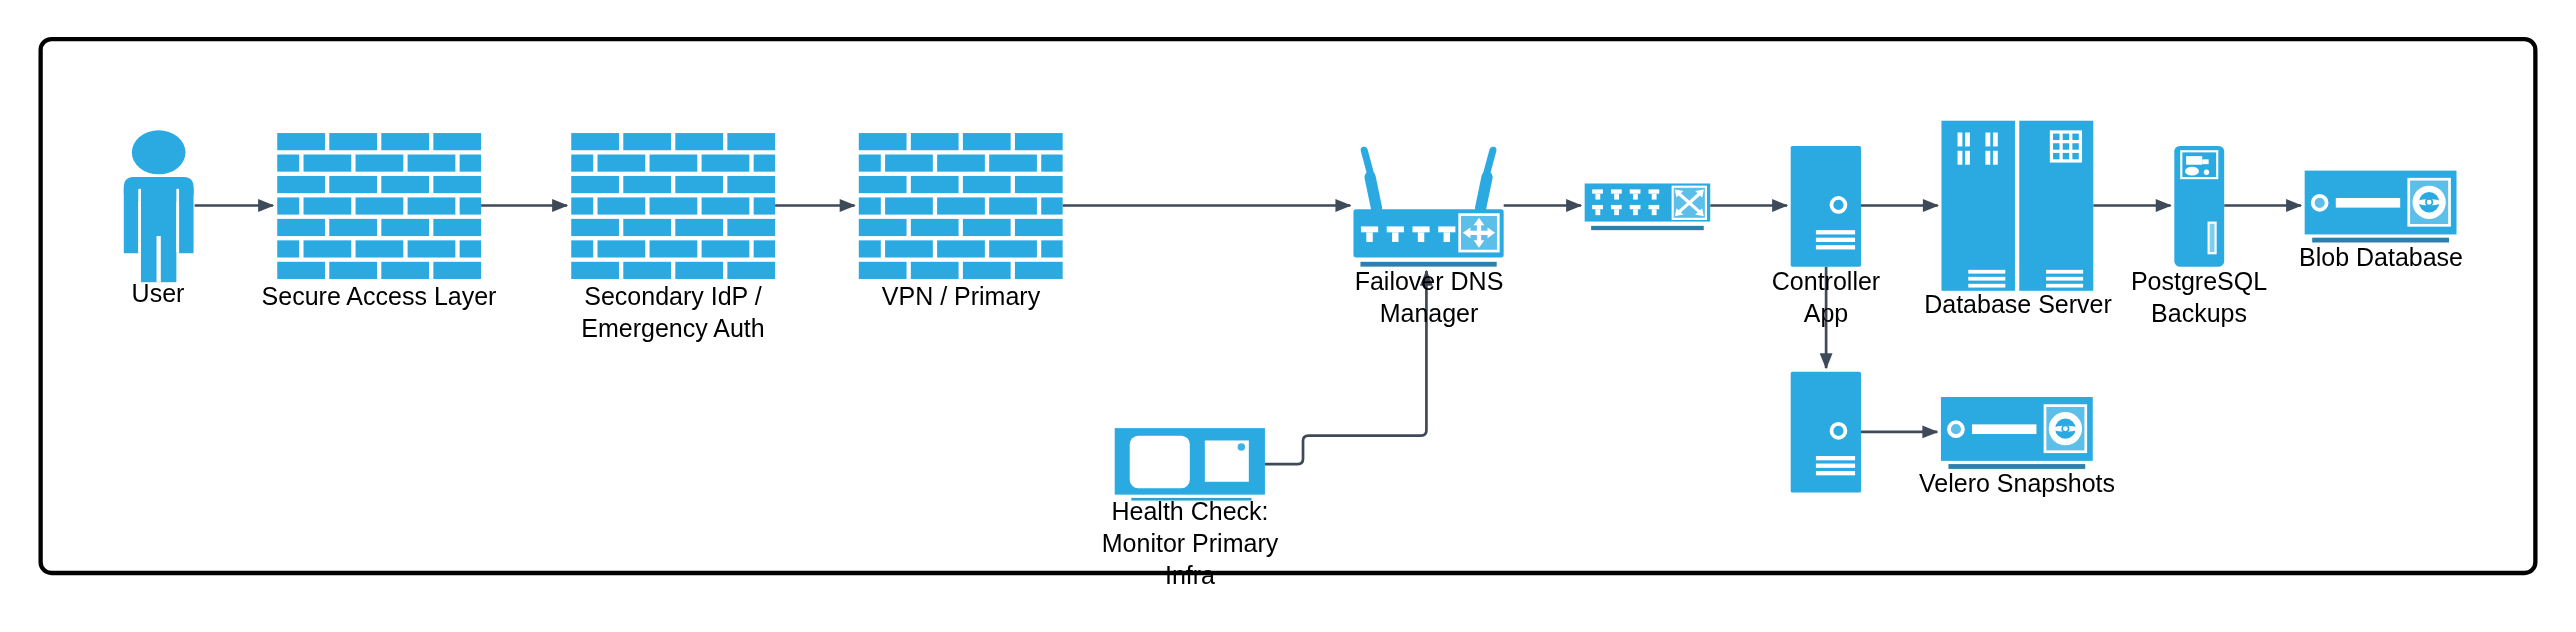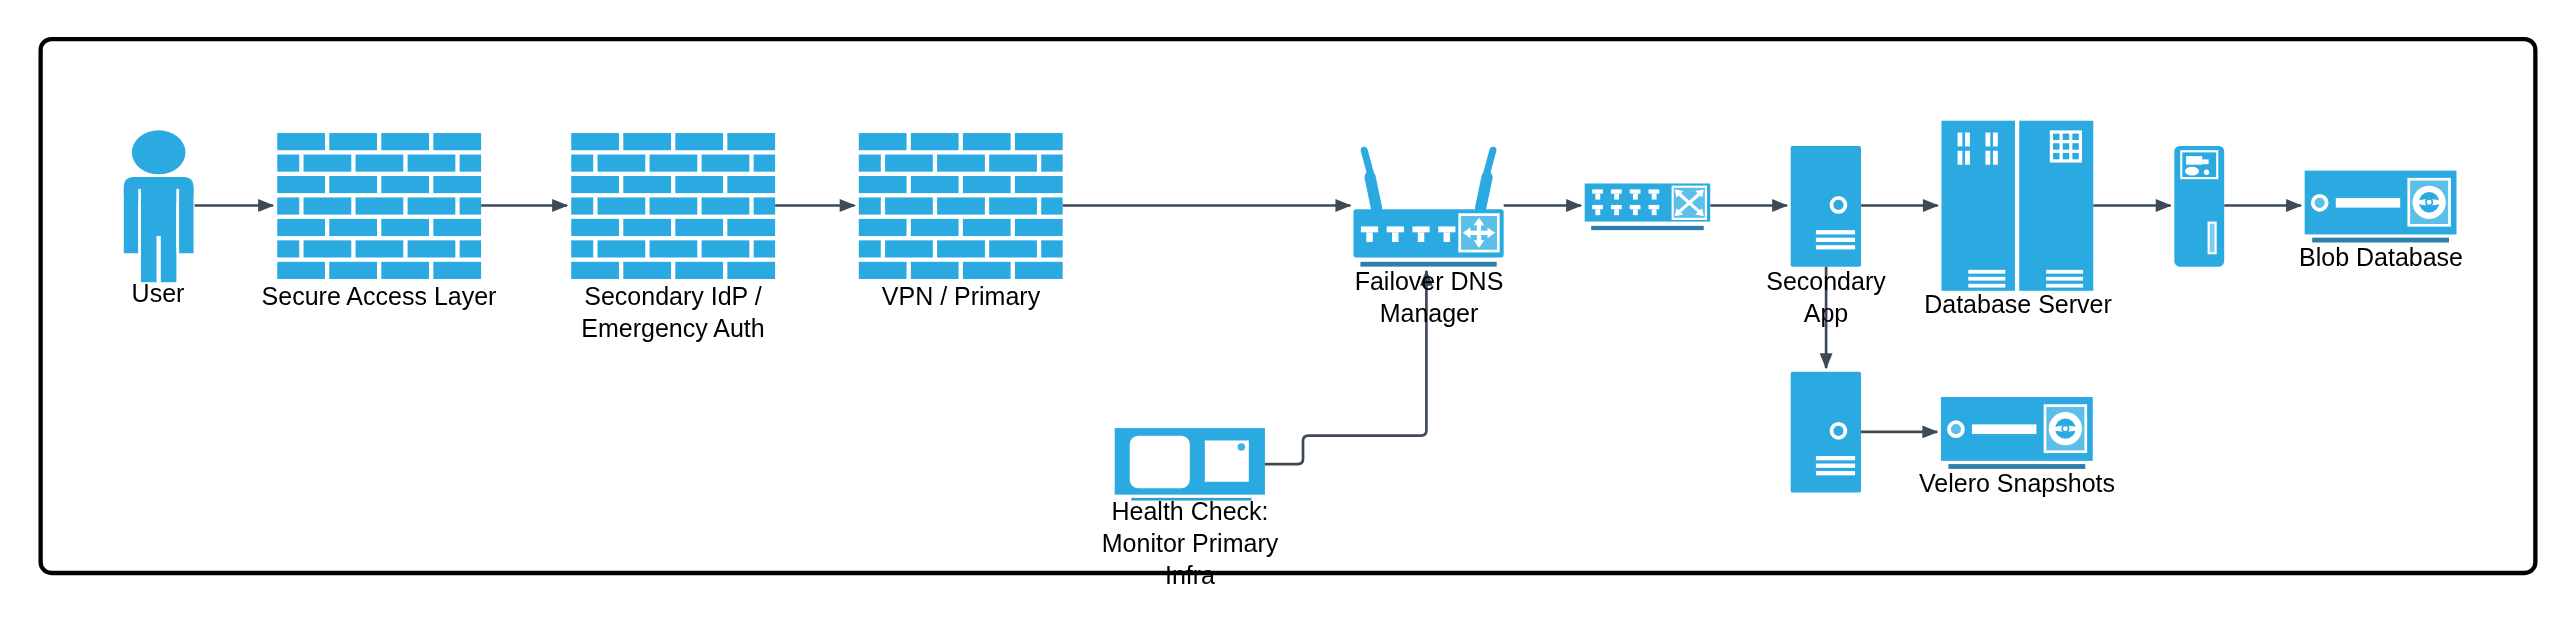--- a/index.html
+++ b/index.html
@@ -242,23 +242,25 @@
   <use href="#storage" x="3617" y="740"></use>
 </svg>
 
 <div class="lbl" style="left:158px;top:277px">User</div>
 <div class="lbl" style="left:379px;top:280px">Secure Access Layer</div>
 <div class="lbl" style="left:673px;top:280px">Secondary IdP /
 Emergency Auth</div>
 <div class="lbl" style="left:961px;top:280px">VPN / Primary</div>
 <div class="lbl" style="left:1429px;top:265px">Failover DNS
 Manager</div>
-<div class="lbl" style="left:1826px;top:265px">Secondary
+<div class="lbl" style="left:1826px;top:265px">Controller
 App</div>
 <div class="lbl" style="left:2018px;top:288px">Database Server</div>
+<div class="lbl" style="left:2199px;top:265px">PostgreSQL
+Backups</div>
 <div class="lbl" style="left:2381px;top:241px">Blob Database</div>
 <div class="lbl" style="left:1190px;top:495px">Health Check:
 Monitor Primary
 Infra</div>
 <div class="lbl" style="left:2017px;top:467px">Velero Snapshots</div>
 
 </div>
 
 
 </body></html>

